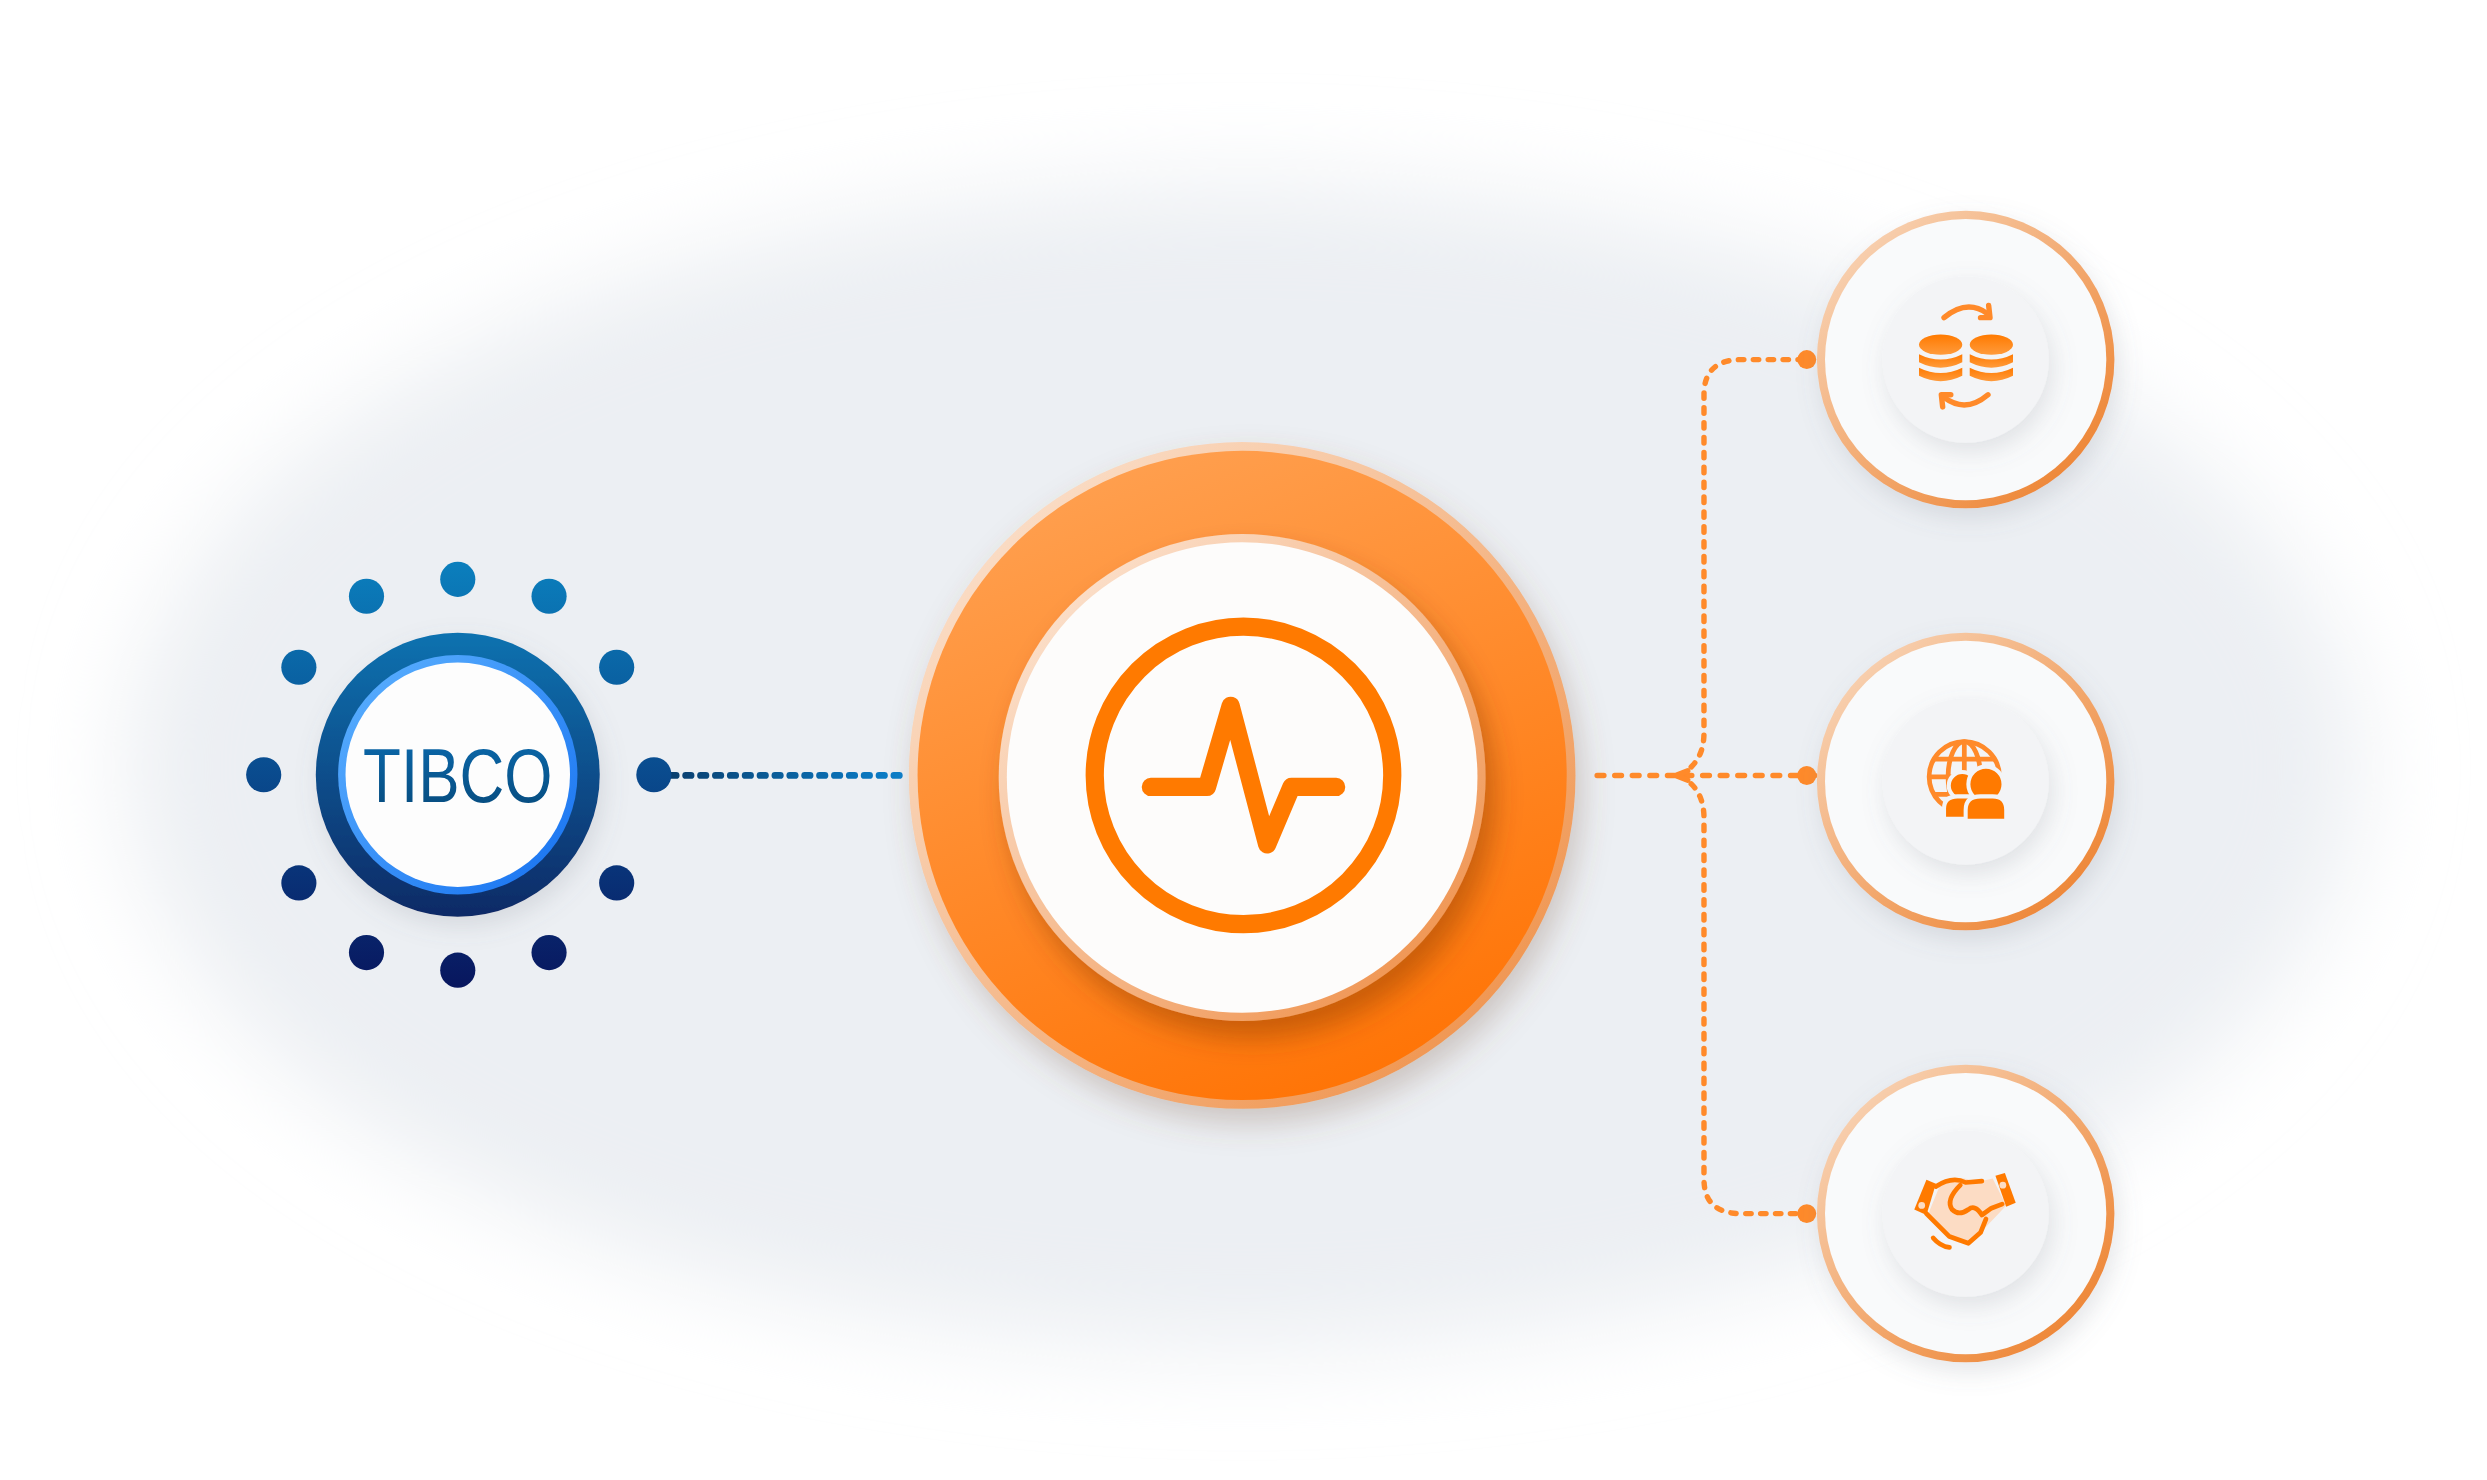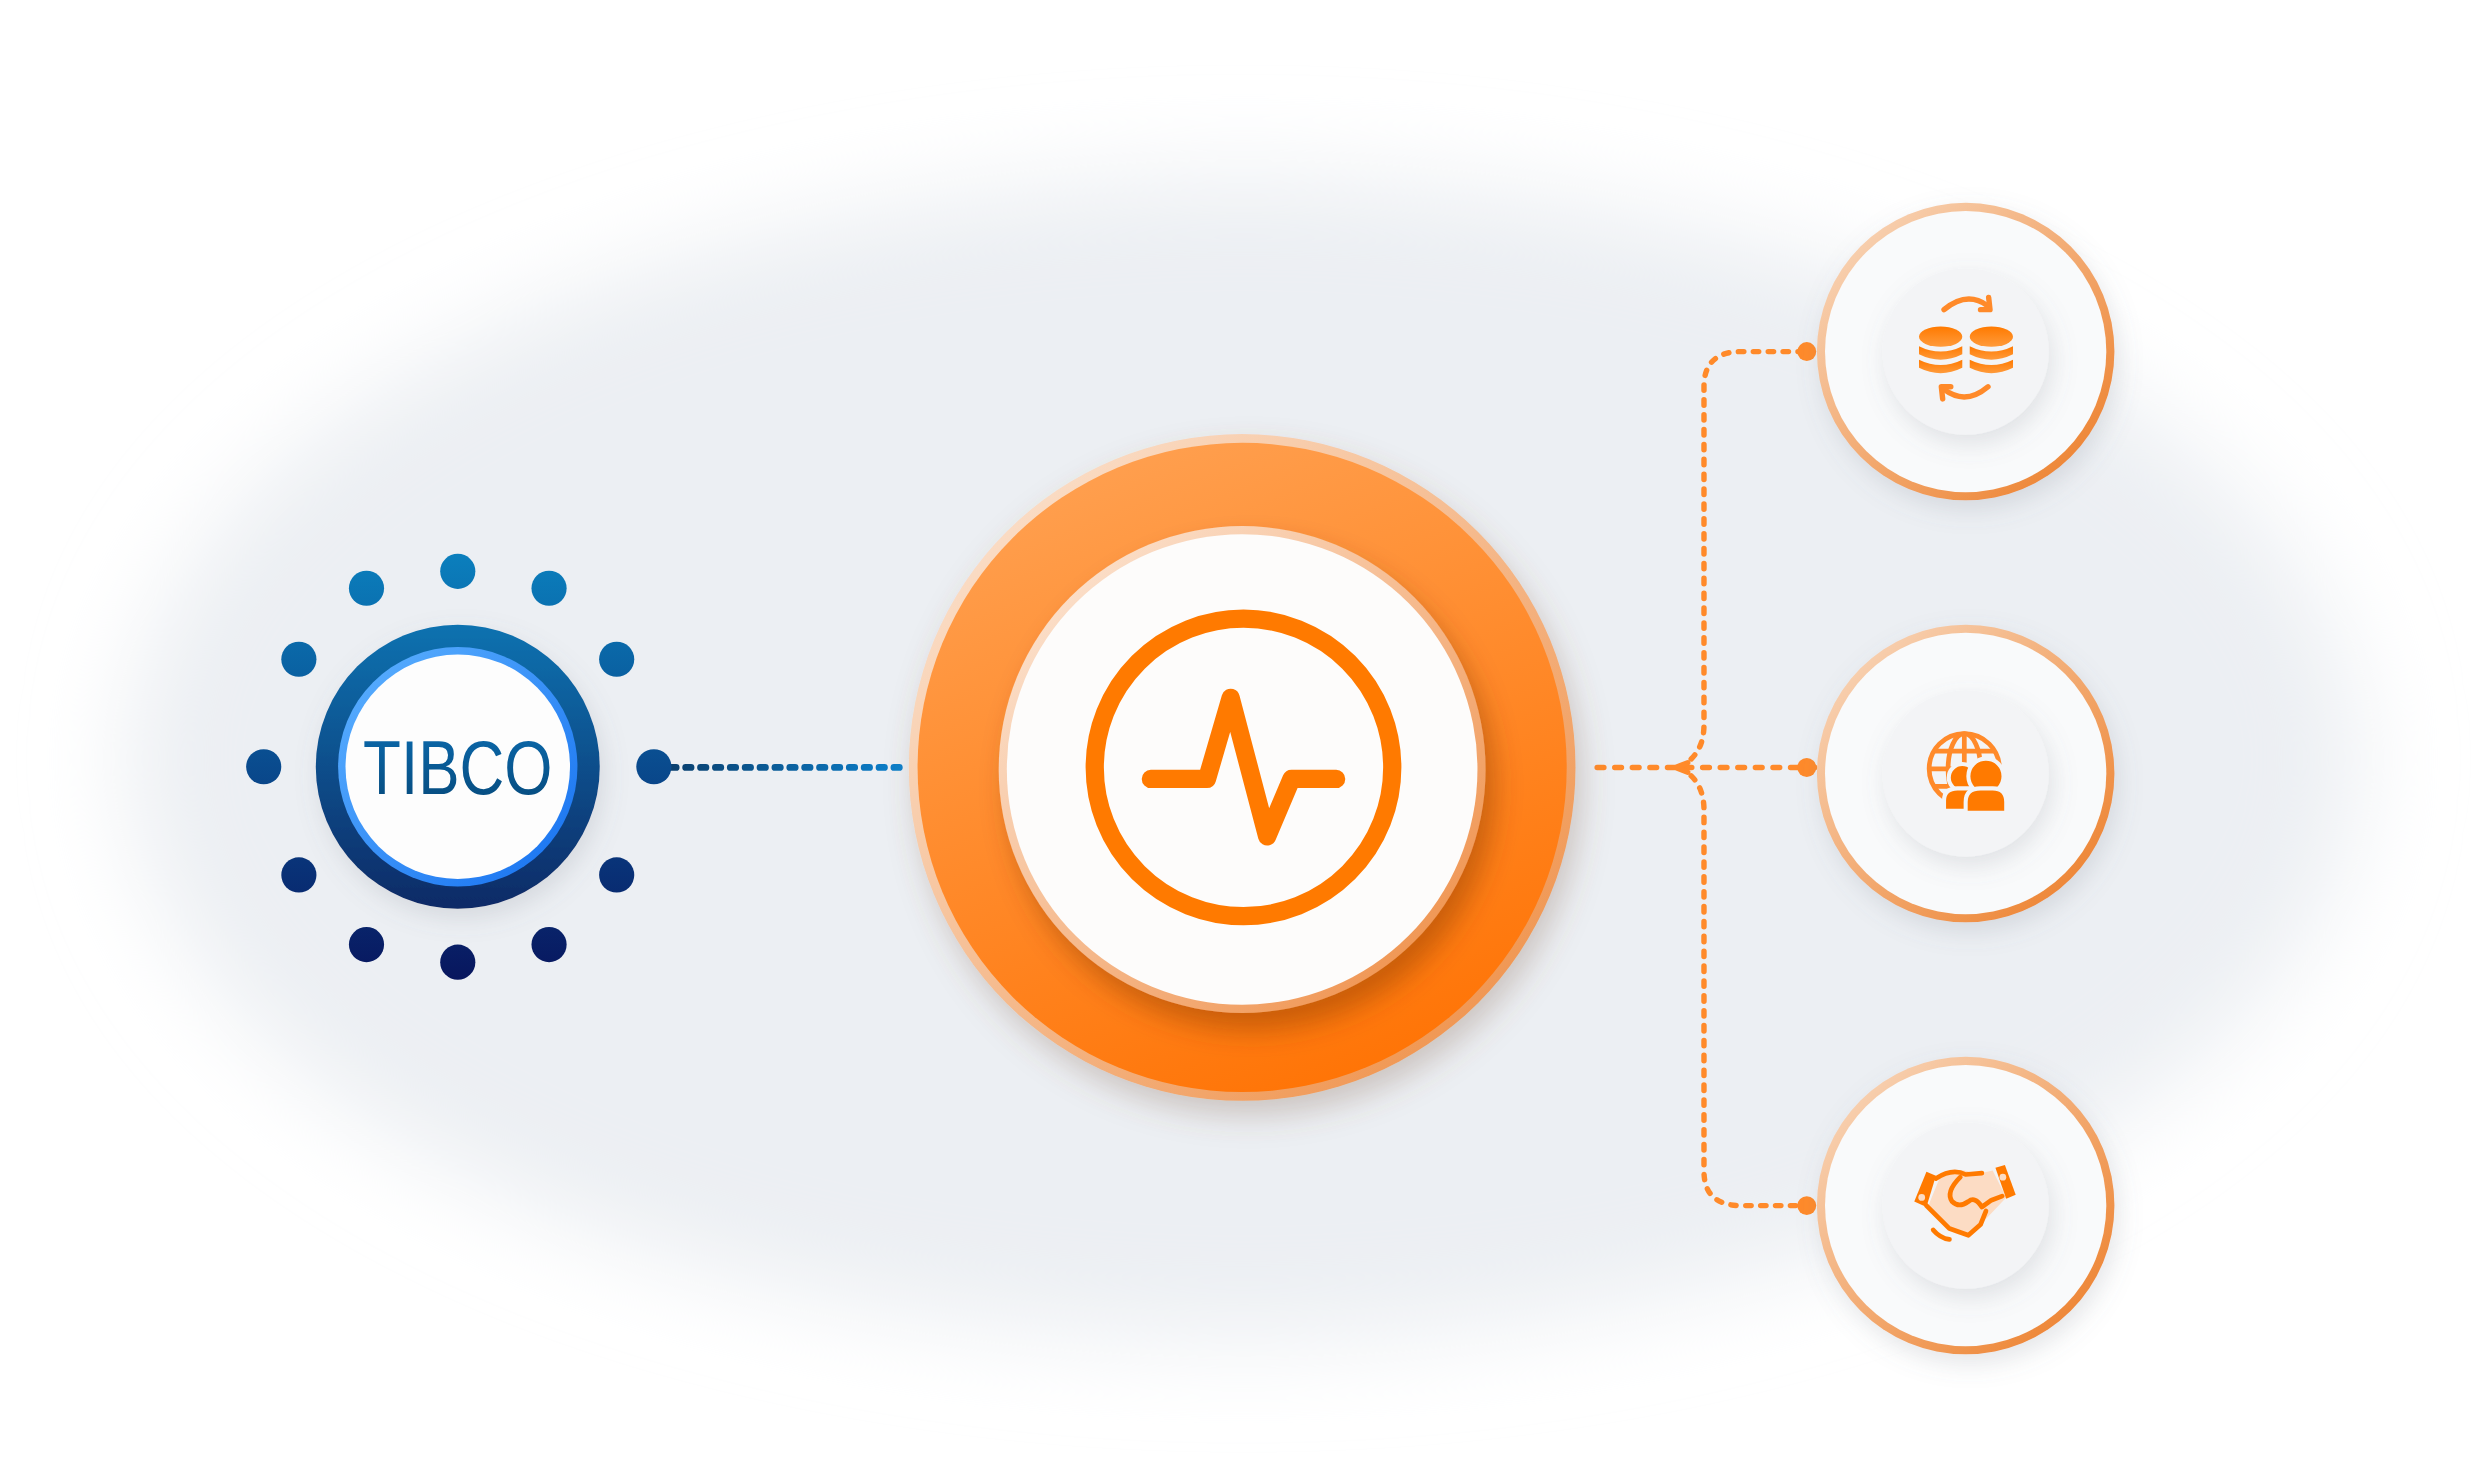--- a/index.html
+++ b/index.html
@@ -1,17 +1,17 @@
 <!DOCTYPE html>
 <html style="font-size:10.8px"><head>
 <meta charset="utf-8">
 <style>
   html, body { margin: 0; padding: 0; background: #ffffff; }
   body { width: 2487px; height: 1481px; overflow: hidden; position: relative; font-family: "Liberation Sans", sans-serif; }
-  #stage { position: absolute; left: 0; top: 8px; width: 2487px; height: 1404px; }
+  #stage { position: absolute; left: 0; top: 16px; width: 2487px; height: 1404px; }
   svg { display: block; }
   .brand-text { font-family: "Liberation Sans", sans-serif; font-weight: 400; }
 </style>
 </head>
 <body>
 
 <div id="stage">
 <svg width="2487" height="1481" viewBox="0 0 3678 2190" xmlns="http://www.w3.org/2000/svg">
   <defs>
     <radialGradient id="bgGrad" cx="50%" cy="50%" r="50%">

